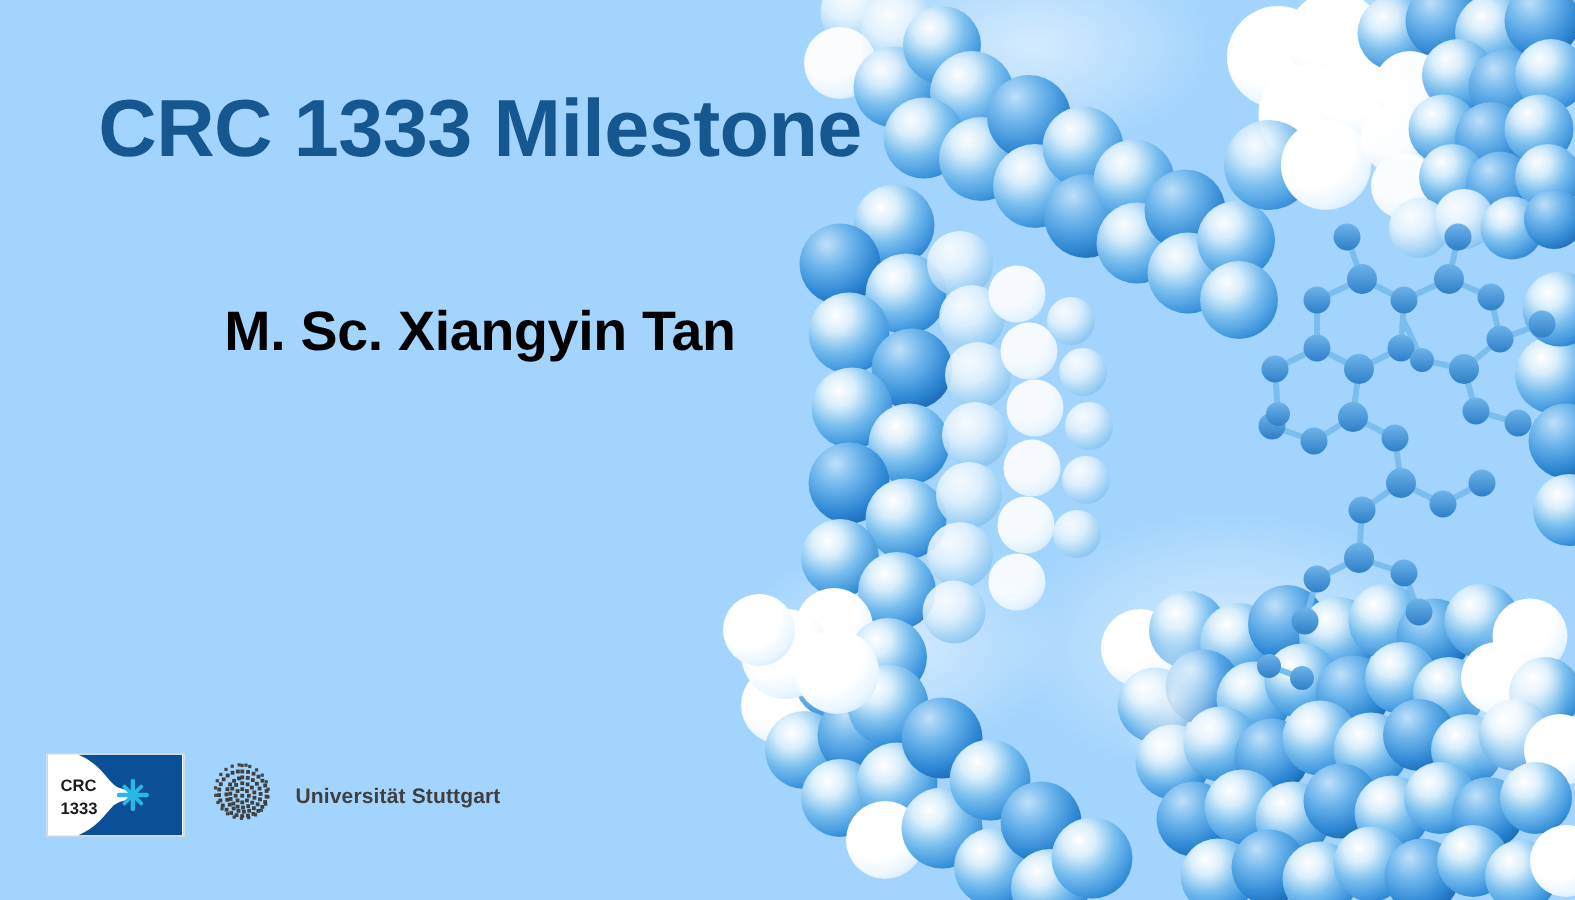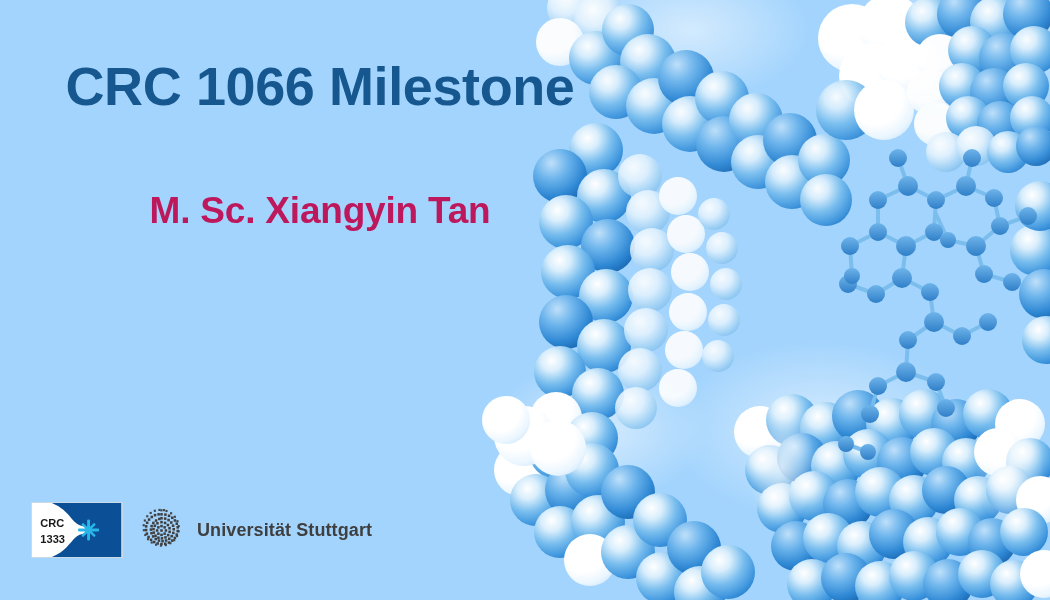--- a/index.html
+++ b/index.html
@@ -43,25 +43,25 @@
   #slide-title {
     color: #16578f;
     font-size: 54px;
     font-weight: bold;
     line-height: 1.12;
     letter-spacing: -0.4px;
     margin: 0;
     padding: 0 8px;
   }
   #presenter-name {
-    color: #be185d;
+    color: #000000;
     font-size: 37px;
     font-weight: bold;
     letter-spacing: -0.2px;
-    margin: 8px;
+    margin: 18px;
     padding-top: 66px;
   }
 
   
   #logo-bar {
     position: absolute;
     left: 31px;
     bottom: 42px;
     z-index: 6;
     display: flex;
@@ -87,21 +87,21 @@
     align-items: center;
     gap: 11px;
   }
   #uni-mark {
     width: 49px;
     height: 49px;
   }
   #uni-mark svg { display:block; width:100%; height:100%; }
   #uni-wordmark {
     color: #3f3f3f;
-    font-size: 18px;
+    font-size: 14px;
     font-weight: bold;
     letter-spacing: 0.1px;
     white-space: nowrap;
   }
 </style>
 </head>
 <body>
 
 <div id="slide">
 
@@ -410,21 +410,21 @@
       </g>
       <g fill="url(#molg)">
         <circle cx="846" cy="444" r="8"></circle>
         <circle cx="868" cy="452" r="8"></circle>
       </g>
     </svg>
   </div>
 
   <div id="text-block">
     <div id="slide-title">
-      <div>CRC 1066 Milestone</div>
+      <div>CRC 1333 Milestone</div>
     </div>
     <div id="presenter-name">M. Sc. Xiangyin Tan</div>
   </div>
 
   <div id="logo-bar">
 
     <div id="crc-logo">
       <svg viewBox="0 0 92 56" xmlns="http://www.w3.org/2000/svg">
         <rect x="0" y="0" width="92" height="56" fill="#ffffff"></rect>
 

